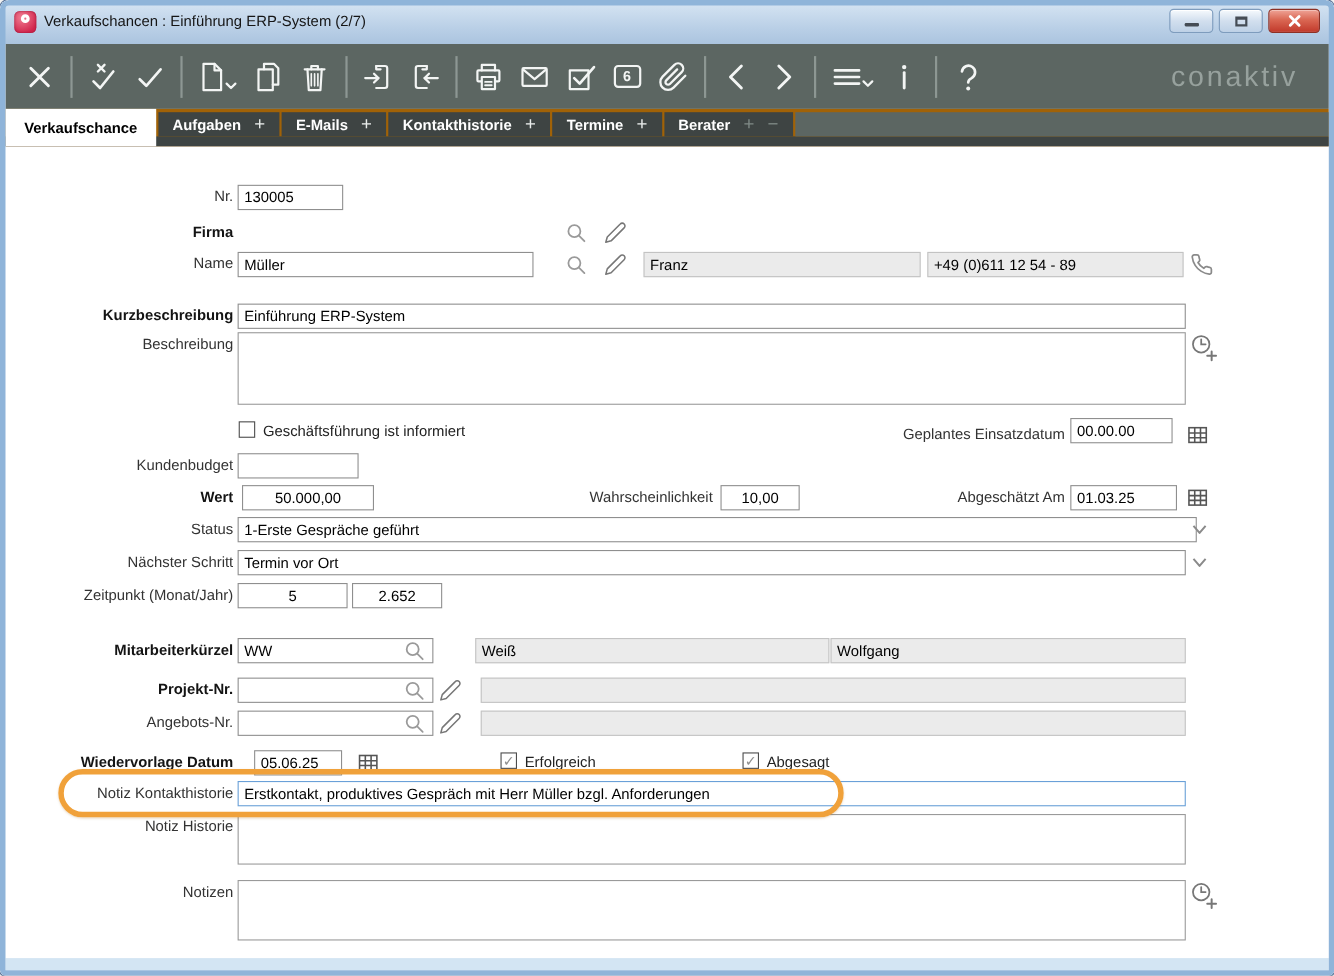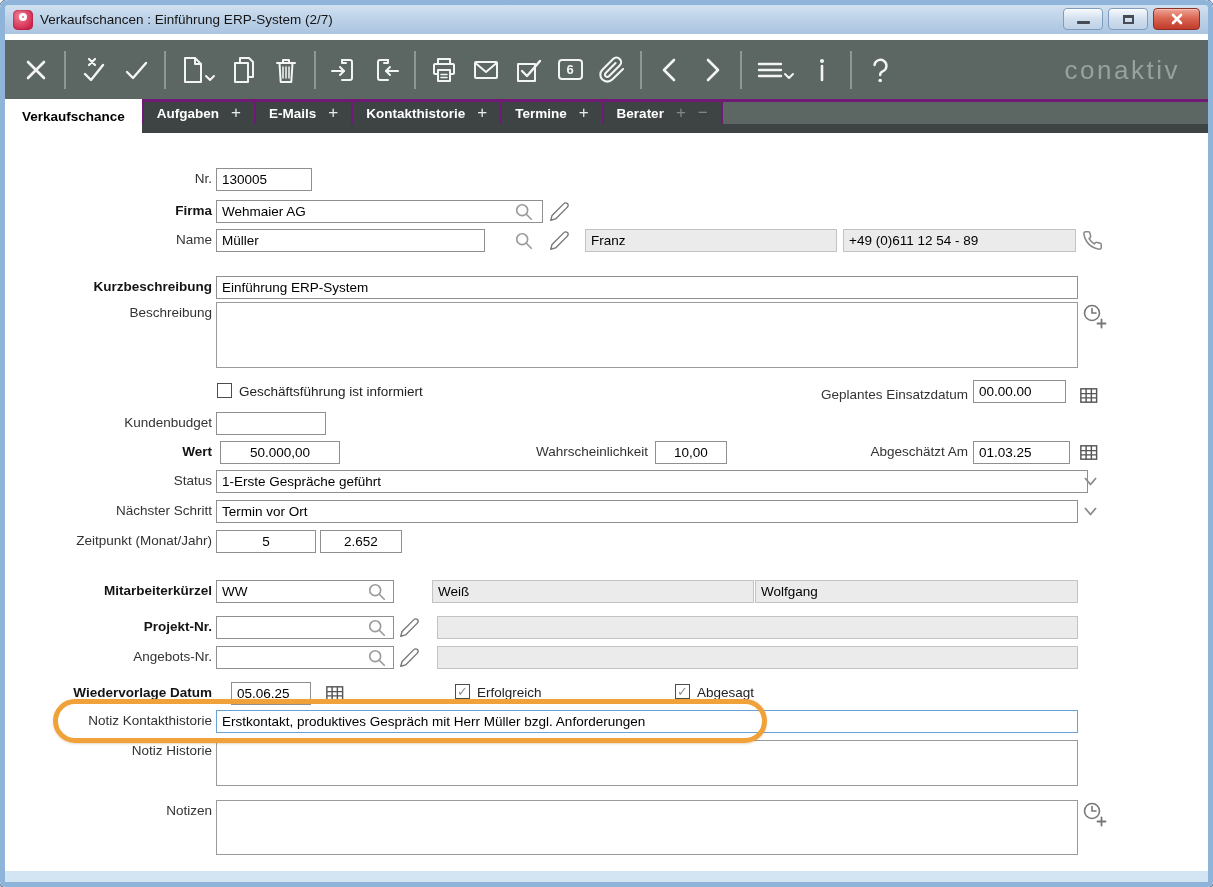--- a/index.html
+++ b/index.html
@@ -6,21 +6,21 @@
   html,body { margin:0; padding:0; background:#fff; }
   body { font-family:"Liberation Sans", sans-serif; }
 
   .window { position:relative; width:1213px; height:887px; background:#fff;
             border-radius:8px 8px 5px 5px; overflow:hidden;
             box-shadow:0 0 0 1px #58749a, 0 4px 14px rgba(0,0,0,.35); }
   .chrome-frame { position:absolute; inset:0; border:5px solid #8fb4d9;
             border-radius:8px 8px 5px 5px; pointer-events:none; z-index:60; }
 
   
-  .titlebar { position:absolute; top:0; left:0; right:0; height:34px;
+  .titlebar { position:absolute; top:0; left:0; right:0; height:40px;
             background:linear-gradient(#d8e6f4,#b9cfe6 65%,#abc4df);
             border-radius:8px 8px 0 0; z-index:5; }
   .appicon { position:absolute; left:13px; top:10px; width:20px; height:20px; border-radius:5px;
             background:radial-gradient(circle at 35% 30%, #f07e93, #d2264e 75%);
             box-shadow:inset 0 0 2px #8e1030; }
   .appicon .ring { width:8px; height:8px; border:3px solid #fff; border-radius:50%; margin:3px auto 0; }
   .apptitle { position:absolute; left:40px; top:12px; font-size:13.5px; color:#151515; white-space:nowrap; }
   .winctrls { position:absolute; top:8px; right:13px; display:flex; gap:5px; z-index:6; }
   .wbtn { width:40px; height:22px; border:1px solid #7e9cbd; border-radius:4px;
             background:linear-gradient(#f6fafd,#d2dfee 50%,#bed1e6);
@@ -37,21 +37,21 @@
   .tbtn { width:42px; height:48px; display:flex; align-items:center; justify-content:center;
             flex:0 0 auto; cursor:pointer; }
   .tsep { width:2px; height:38px; background:#8d9793; margin:0 7px; flex:0 0 auto; }
   .badge-box { width:25px; height:21px; border:2px solid #f3f5f4; border-radius:4px;
             display:flex; align-items:center; justify-content:center; }
   .badge-box span { color:#f3f5f4; font-size:13px; font-weight:bold; }
   .logo { position:absolute; right:28px; top:50%; transform:translateY(-50%);
             font-size:26px; color:#97a19d; letter-spacing:2.5px; font-weight:500; }
 
   
-  .tabstrip { position:absolute; left:5px; right:5px; top:99px; height:34px; background:#701a75; z-index:5; }
+  .tabstrip { position:absolute; left:5px; right:5px; top:99px; height:34px; background:#a16207; z-index:5; }
   .underbar { position:absolute; left:0; right:0; bottom:0; height:9px; background:#3e4443; }
   .tabsrow { position:absolute; inset:0; display:flex; align-items:flex-start; }
   .tab { margin-top:3px; height:22px; background:#3e4443; color:#fff; font-weight:bold;
             font-size:13.5px; display:flex; align-items:center; padding:0 13px; margin-right:2px;
             position:relative; z-index:1; white-space:nowrap; cursor:pointer; }
   .tab.active { margin-top:0; height:34px; background:#fff; color:#000; z-index:2; padding:0 17px; }
   .tab .plus, .tab .minus { font-weight:normal; font-size:17px; margin-left:12px; color:#e9ece a; color:#e9eceb; }
   .tab .dim { color:#7f8a86; }
   .tabfill { flex:1; height:22px; margin-top:3px; background:#5c6662; z-index:1; }
 
@@ -257,21 +257,20 @@
       <div class="tabfill"></div>
     </div>
   </div>
 
   <div class="content">
 
     <div class="lbl" style="top:38px">Nr.</div>
     <div class="field" style="left:211px; top:35px; width:96px">130005</div>
 
     <div class="lbl b" style="top:70px">Firma</div>
-    <div class="field" style="left:211px; top:67px; width:327px">Wehmaier AG</div>
     <div class="icon" style="left:509px; top:69px">
       <svg width="20" height="20" viewBox="0 0 22 22" fill="none" stroke="#9a9a9a" stroke-width="1.8" stroke-linecap="round">
           <circle cx="9" cy="9" r="6"></circle>
           <path d="M13.5 13.5 L19 19"></path>
         </svg>
     </div>
     <div class="icon" style="left:544px; top:68px">
       <svg width="21" height="21" viewBox="0 0 24 24" fill="none" stroke="#777" stroke-width="1.6" stroke-linejoin="round">
           <path d="M17 3 a2.83 2.83 0 1 1 4 4 L7.5 20.5 L2 22 l1.5 -5.5 Z"></path>
         </svg>

